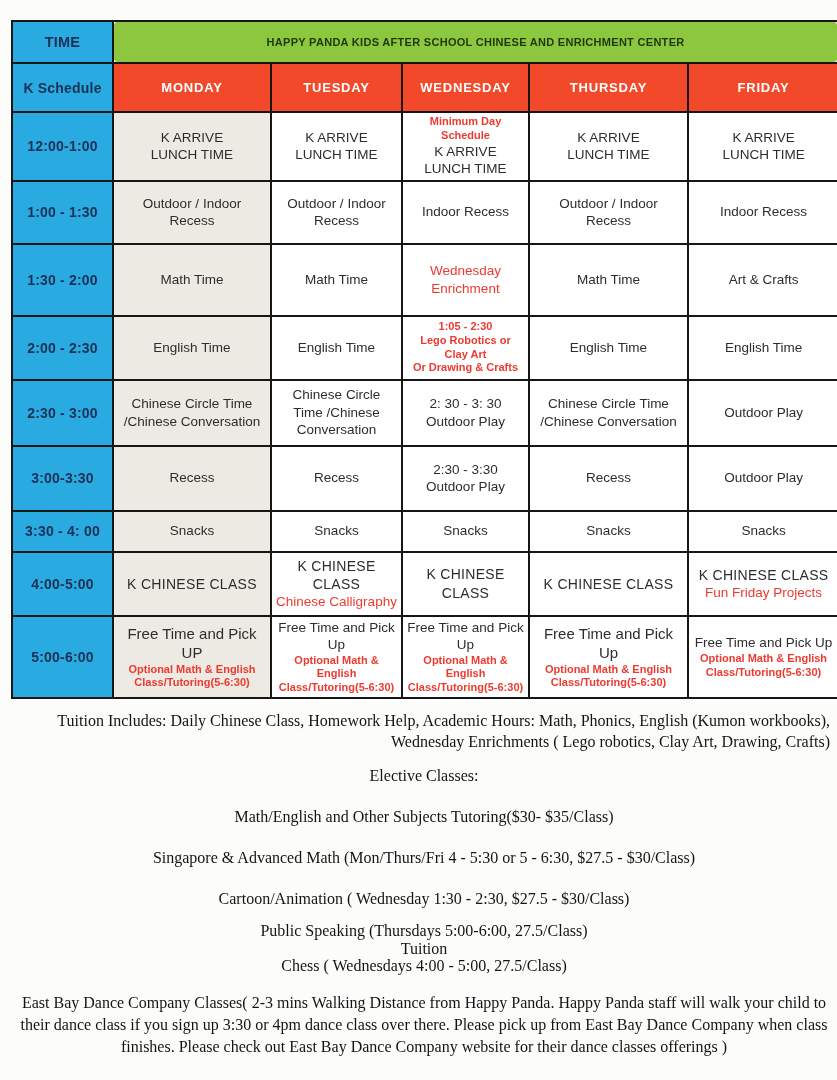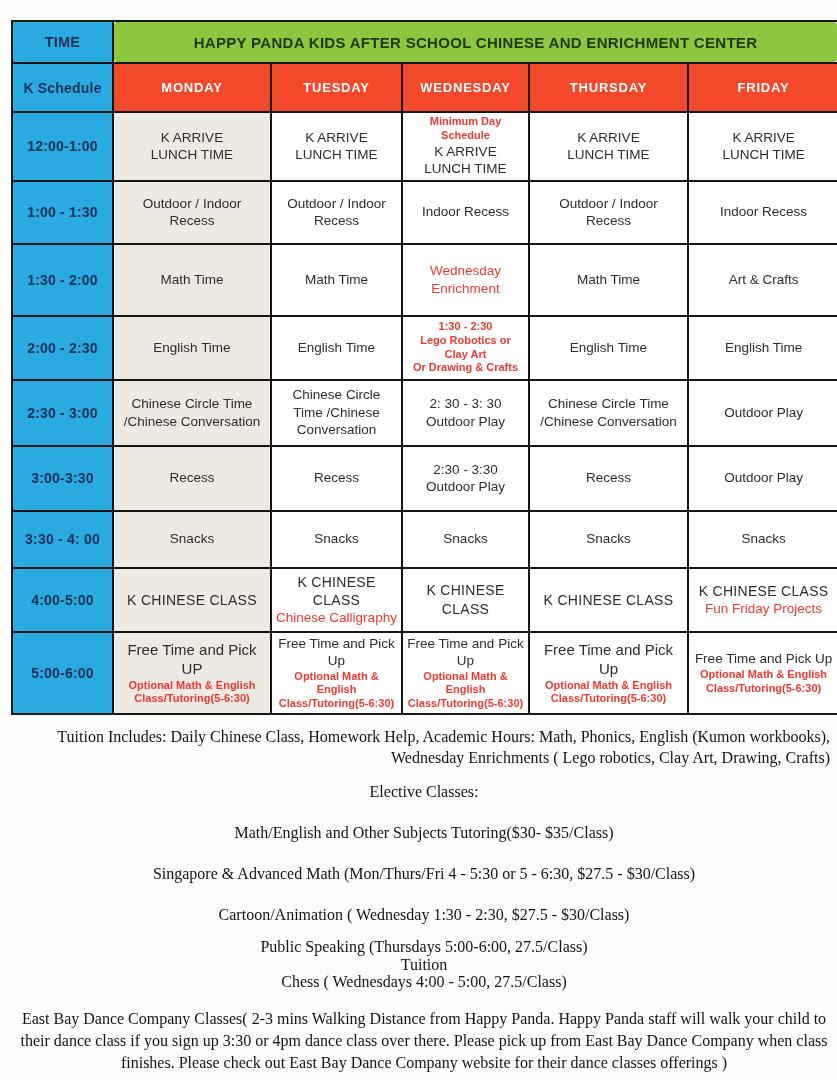--- a/index.html
+++ b/index.html
@@ -20,21 +20,21 @@
     border:2px solid var(--border);
     text-align:center;vertical-align:middle;padding:2px 4px;overflow:hidden;
   }
   th.time-hdr,td.cell-time{
     background:var(--blue);color:var(--navy);
     font-weight:700;font-size:14px;letter-spacing:0.2px;margin-top:11px;
   }
   th.time-hdr{height:42px;font-size:14.5px;}
   th.green{
     background:var(--green);color:var(--title-ink);
-    font-weight:700;font-size:15px;letter-spacing:0.3px;
+    font-weight:700;font-size:11px;letter-spacing:0.3px;
     border-top:none;border-right:none;border-bottom:4px solid #fff;border-radius:7px;
   }
   tr.day-row{height:49px;}
   th.day{
     background:var(--orange);color:#FFFFFF;
     font-weight:600;font-size:13px;letter-spacing:0.8px;border-top:none;
   }
   th.day:last-child,td.body:last-child{border-right:none;}
   td.body{background:#FFFFFF;}
   td.body.mon{background:var(--monday-bg);}
@@ -151,21 +151,21 @@
         </tr>
         <tr style="height: 64px;">
           <td class="cell-time">2:00 - 2:30</td>
           <td class="body mon">
             <span class="ln b">English Time</span>
           </td>
           <td class="body">
             <span class="ln b">English Time</span>
           </td>
           <td class="body">
-            <span class="ln rs">1:30 - 2:30</span>
+            <span class="ln rs">1:05 - 2:30</span>
             <span class="ln rs">Lego Robotics or</span>
             <span class="ln rs">Clay Art</span>
             <span class="ln rs">Or Drawing &amp; Crafts</span>
           </td>
           <td class="body">
             <span class="ln b">English Time</span>
           </td>
           <td class="body">
             <span class="ln b">English Time</span>
           </td>
@@ -205,21 +205,21 @@
             <span class="ln b">2:30 - 3:30</span>
             <span class="ln b">Outdoor Play</span>
           </td>
           <td class="body">
             <span class="ln b">Recess</span>
           </td>
           <td class="body">
             <span class="ln b">Outdoor Play</span>
           </td>
         </tr>
-        <tr style="height: 57px;">
+        <tr style="height: 41px;">
           <td class="cell-time">3:30 - 4: 00</td>
           <td class="body mon">
             <span class="ln b">Snacks</span>
           </td>
           <td class="body">
             <span class="ln b">Snacks</span>
           </td>
           <td class="body">
             <span class="ln b">Snacks</span>
           </td>

